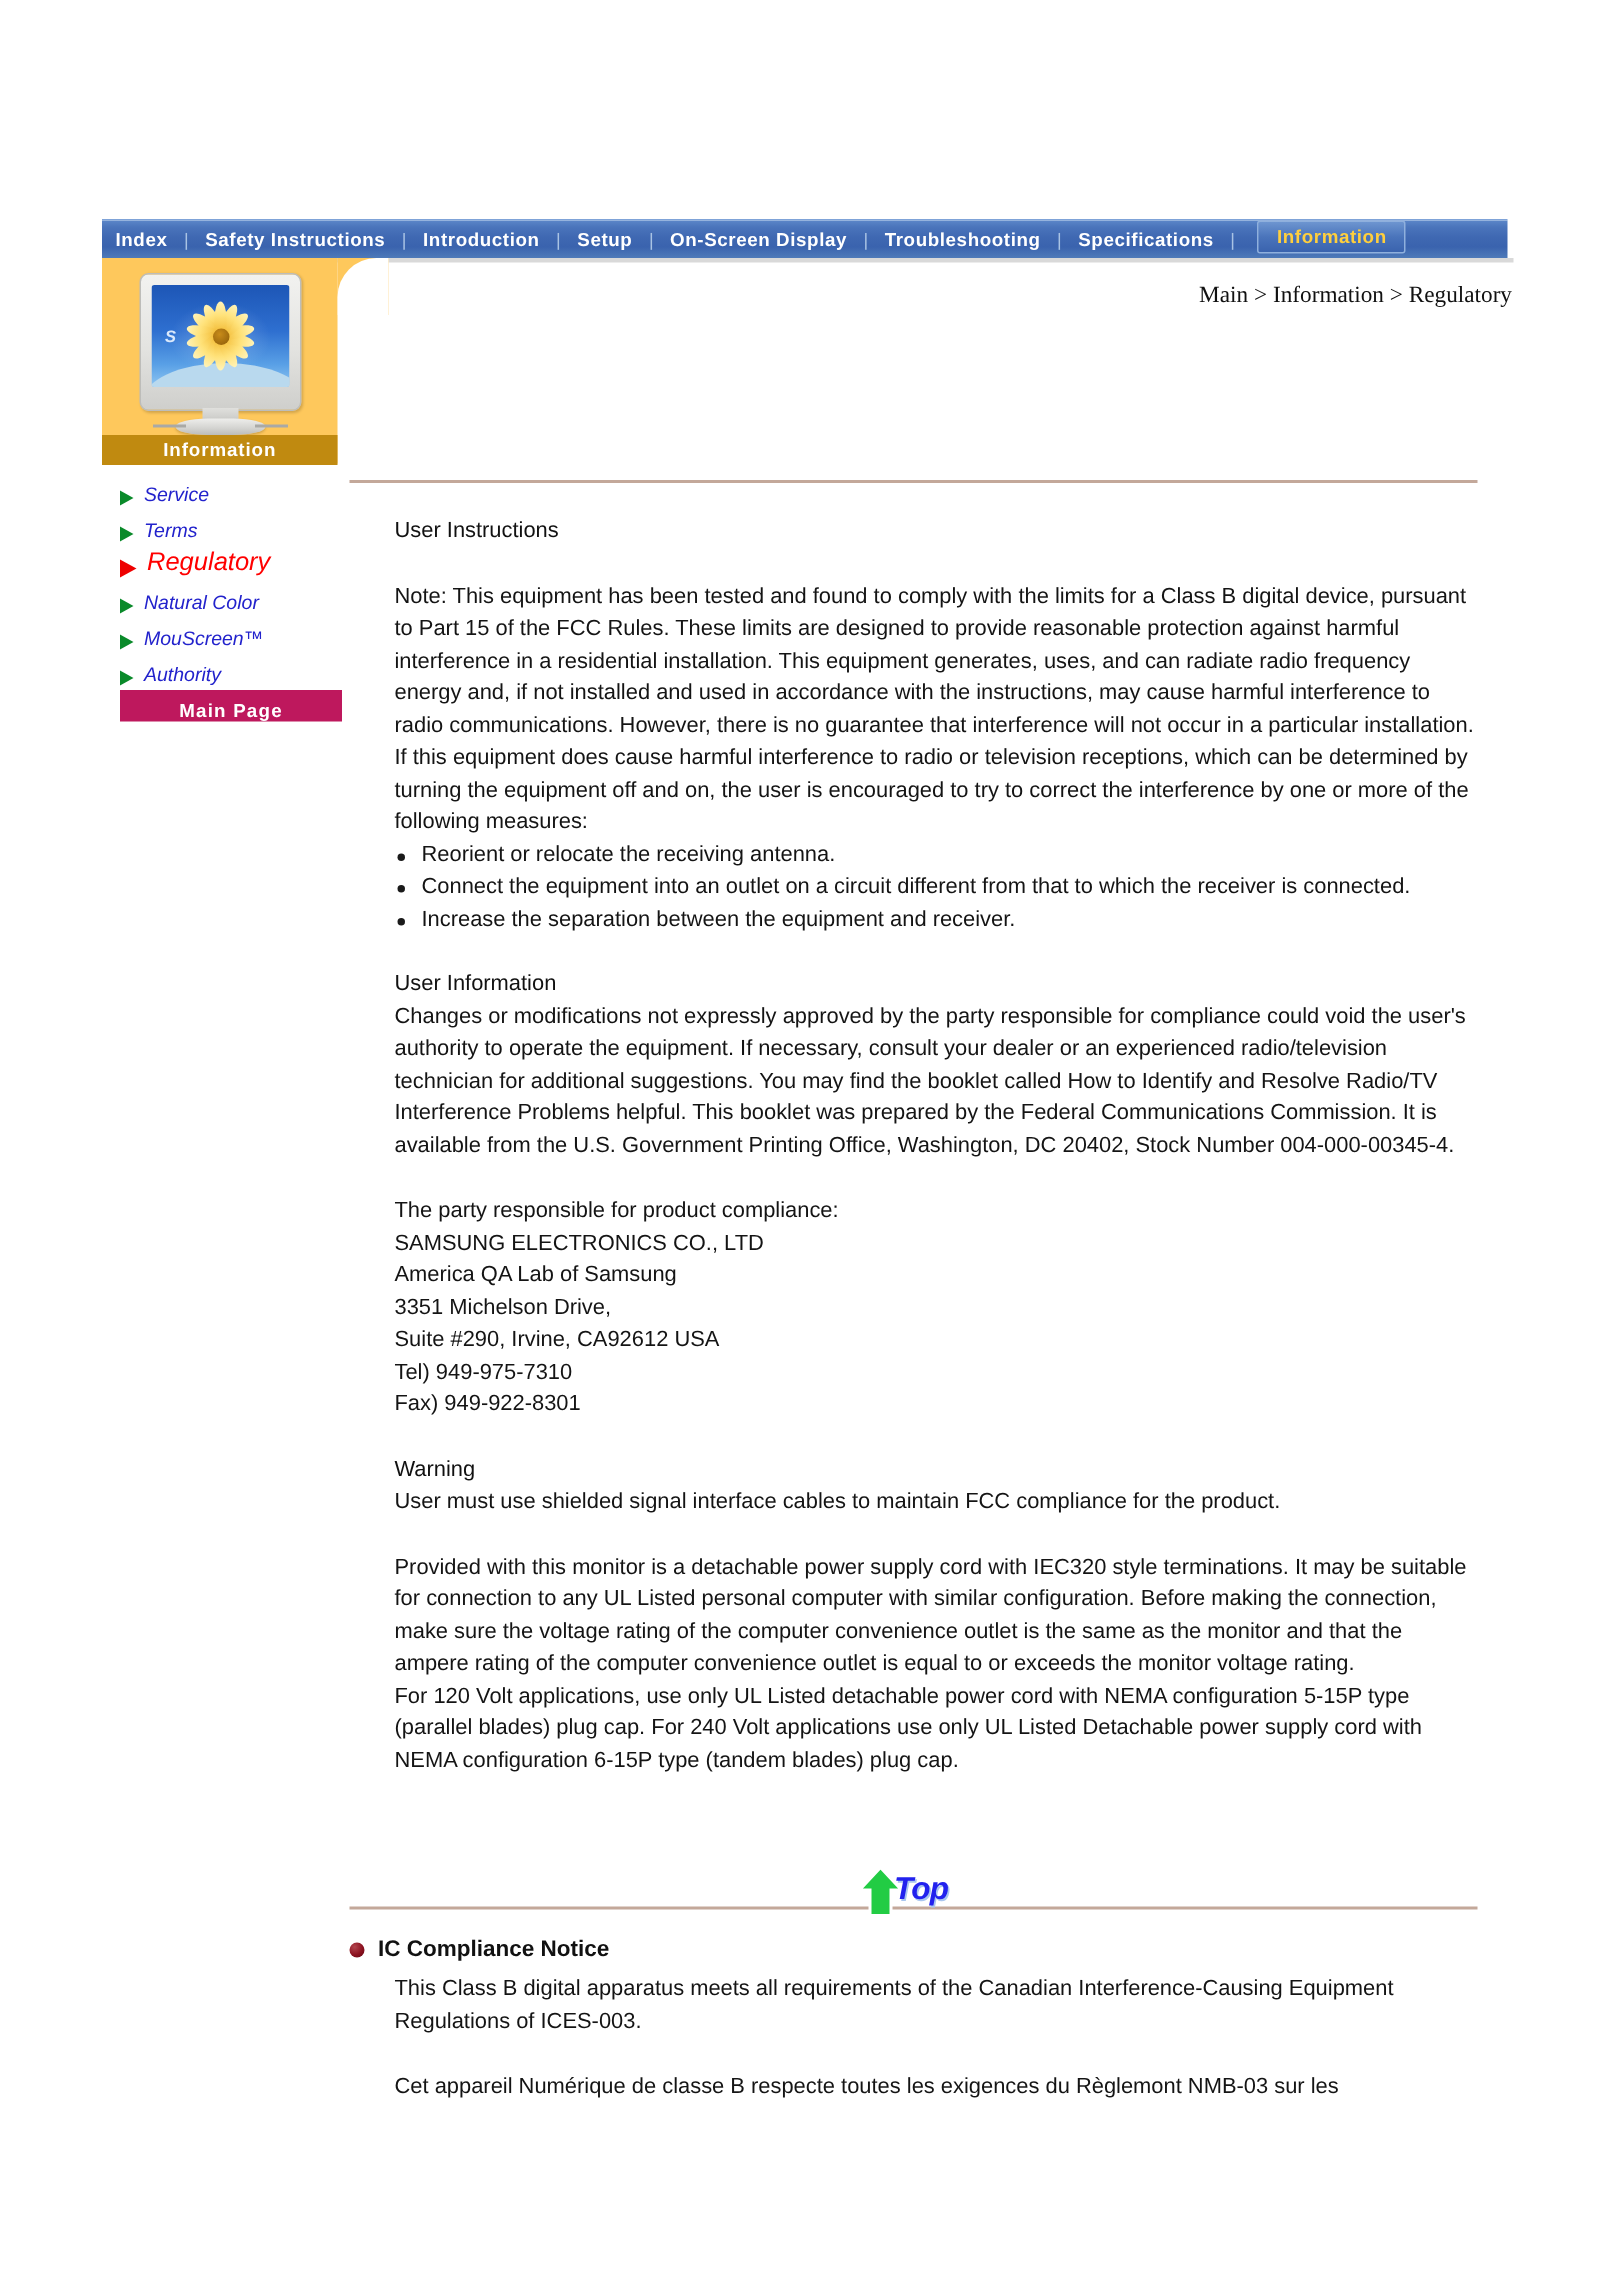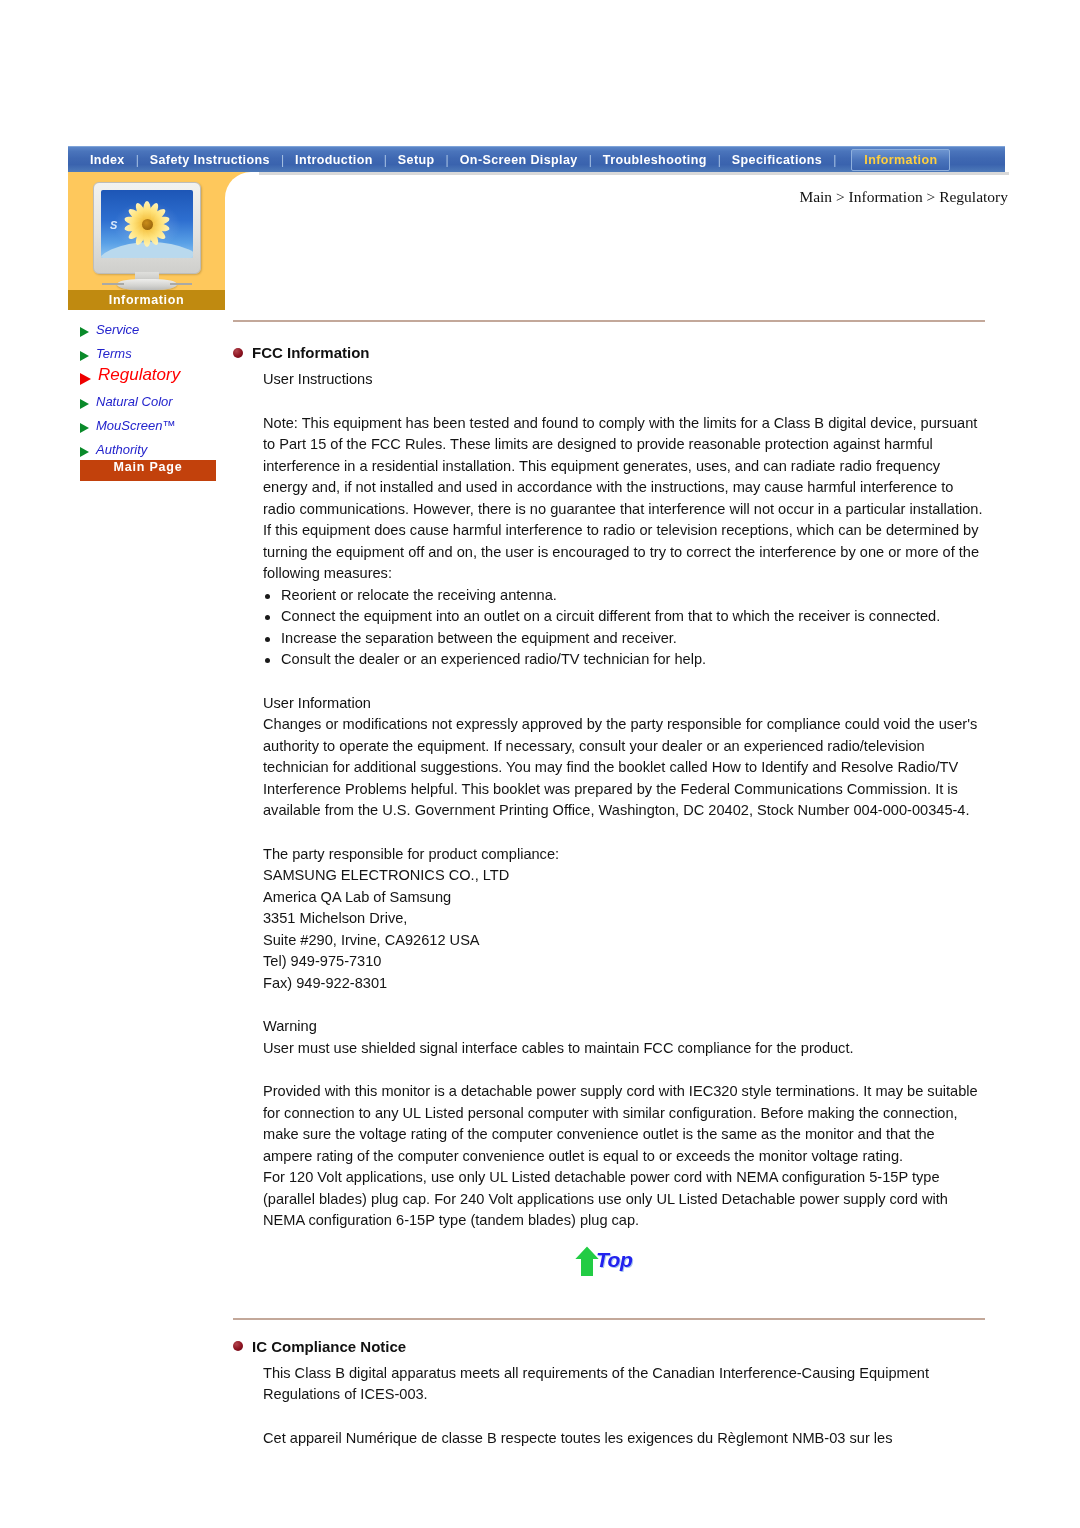--- a/index.html
+++ b/index.html
@@ -29,22 +29,22 @@
     position: absolute;
     left: 68px;
     top: 146px;
     width: 937px;
     height: 26px;
     background: linear-gradient(to bottom,
         #5b86c8 0%, #4a74bb 18%, #3f68b2 45%, #3a63ae 70%, #4e7ab9 100%);
     border-top: 1px solid #7fa3d8;
     box-sizing: border-box;
     display: flex;
-    align-items: center;
-    padding-left: 20px;
+    align-items: flex-start;
+    padding-left: 7px;
   }
   .nav-item {
     color: #ffffff;
     font-size: 12.5px;
     font-weight: bold;
     letter-spacing: 0.4px;
     white-space: nowrap;
     padding: 0 2px;
     line-height: 26px;
   }
@@ -243,25 +243,25 @@
   }
   .side-link.current .side-label {
     color: #ff0000;
     font-size: 17px;
   }
 
   #mainpage-btn {
     position: absolute;
     left: 80px;
     top: 460px;
-    width: 136px;
+    width: 148px;
     height: 21px;
-    background: #c2410c;
+    background: #be185d;
     display: flex;
-    align-items: flex-start;
+    align-items: flex-end;
     justify-content: center;
   }
   #mainpage-label {
     color: #ffffff;
     font-size: 12.5px;
     font-weight: bold;
     letter-spacing: 0.8px;
   }
 
   
@@ -458,33 +458,28 @@
     </div>
 
   <div id="mainpage-btn">
     <span id="mainpage-label">Main Page</span>
   </div>
 
   <div id="breadcrumb">Main &gt; Information &gt; Regulatory</div>
 
   <div id="content">
       <div class="rule"></div>
-      <div class="sec-head">
-        <span class="bullet-dot"></span>
-        <span class="sec-title">FCC Information</span>
-      </div>
       <div class="body-block">
         <div class="sub-head">User Instructions</div>
         <div class="gap-md"></div>
         <p class="para"><span class="lead">Note:</span><span> This equipment has been tested and found to comply with the limits for a Class B digital device, pursuant to Part 15 of the FCC Rules. These limits are designed to provide reasonable protection against harmful interference in a residential installation. This equipment generates, uses, and can radiate radio frequency energy and, if not installed and used in accordance with the instructions, may cause harmful interference to radio communications. However, there is no guarantee that interference will not occur in a particular installation. If this equipment does cause harmful interference to radio or television receptions, which can be determined by turning the equipment off and on, the user is encouraged to try to correct the interference by one or more of the following measures:</span></p>
         <ul class="measures">
           <li>Reorient or relocate the receiving antenna.</li>
           <li>Connect the equipment into an outlet on a circuit different from that to which the receiver is connected.</li>
           <li>Increase the separation between the equipment and receiver.</li>
-          <li>Consult the dealer or an experienced radio/TV technician for help.</li>
         </ul>
         <div class="gap-md"></div>
         <div class="sub-head">User Information</div>
         <p class="para">Changes or modifications not expressly approved by the party responsible for compliance could void the user's authority to operate the equipment. If necessary, consult your dealer or an experienced radio/television technician for additional suggestions. You may find the booklet called How to Identify and Resolve Radio/TV Interference Problems helpful. This booklet was prepared by the Federal Communications Commission. It is available from the U.S. Government Printing Office, Washington, DC 20402, Stock Number 004-000-00345-4.</p>
         <div class="gap-md"></div>
         <div>
           <div class="addr-line">The party responsible for product compliance:</div>
           <div class="addr-line">SAMSUNG ELECTRONICS CO., LTD</div>
           <div class="addr-line">America QA Lab of Samsung</div>
           <div class="addr-line">3351 Michelson Drive,</div>

